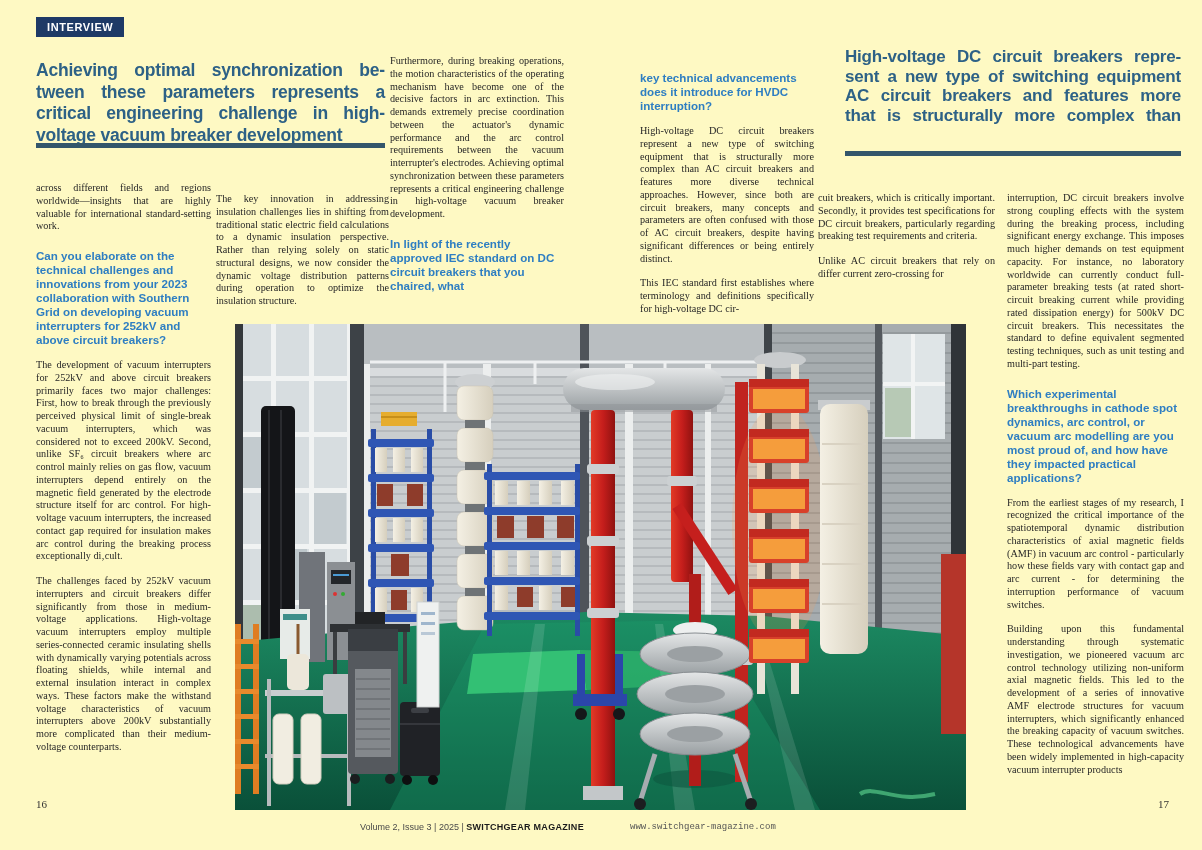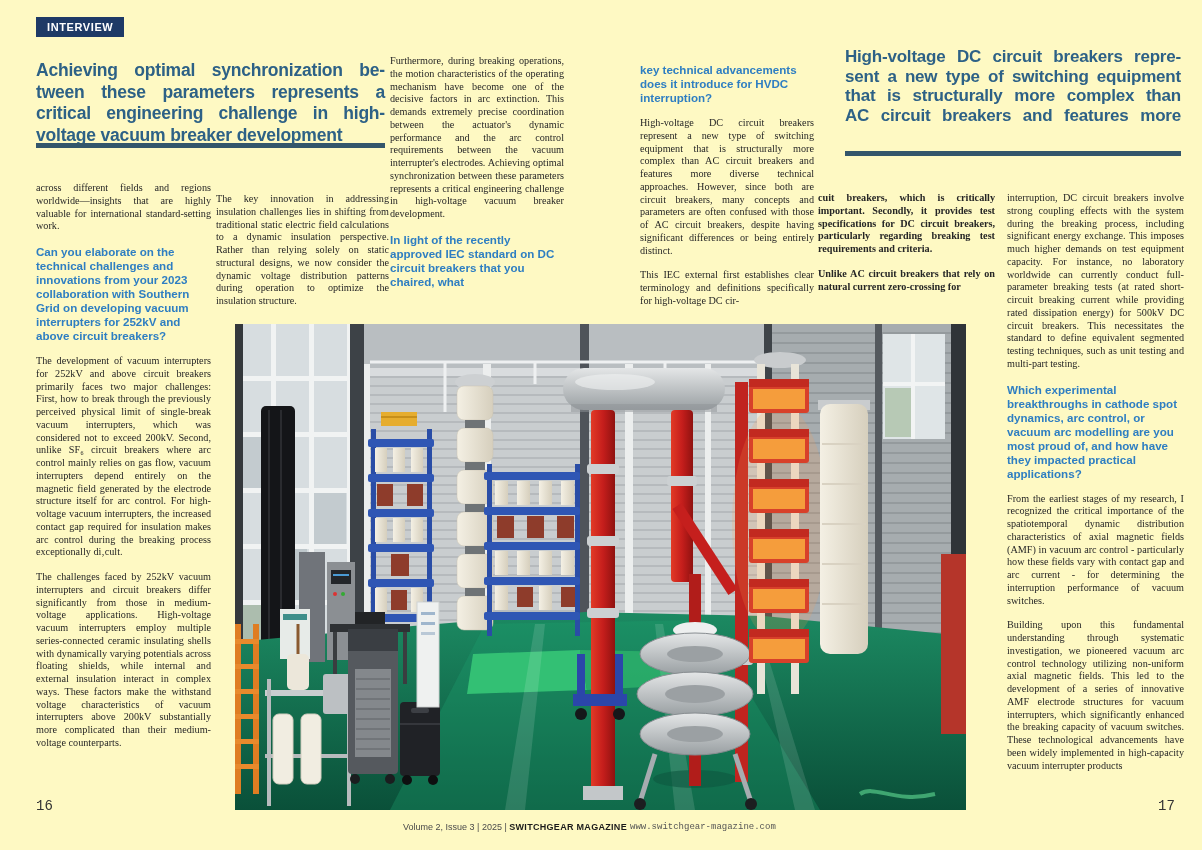--- a/index.html
+++ b/index.html
@@ -19,38 +19,38 @@
 
   .rule{position:absolute;height:5px;background:#33566b;}
   #rule-left{left:36px;top:143px;width:349px;}
   #rule-right{left:845px;top:151px;width:336px;}
 
   .col{position:absolute;font-size:10.2px;line-height:12.75px;}
   #col1{left:36px;top:182px;width:175px;}
   #col2{left:216px;top:193px;width:173px;}
   #col3{left:390px;top:55px;width:174px;}
   #col4{left:640px;top:55px;width:174px;}
-  #col5{left:818px;top:192px;width:177px;font-weight:bold;}
+  #col5{left:818px;top:192px;width:177px;}
   #col6{left:1007px;top:192px;width:177px;}
 
   .body-p{text-align:justify;margin:0 0 12px 0;}
   .q{font-family:"Liberation Sans",sans-serif;font-weight:bold;color:#2e7ec2;
-     font-size:11.6px;line-height:14px;margin:8px 0 12px 0;}
+     font-size:11.6px;line-height:14px;margin:16px 0 12px 0;}
   .sec-h{font-family:"Liberation Serif","DejaVu Serif",serif;font-weight:bold;color:#22407a;
          font-size:15.2px;line-height:17.8px;margin:10px 0 14px 0;}
 
   #photo{position:absolute;left:235px;top:324px;width:731px;height:486px;overflow:hidden;}
 
-  .pagenum{position:absolute;top:798px;font-family:Liberation Mono, monospace;
-           font-size:14px;color:#333;}
+  .pagenum{position:absolute;top:798px;font-family:Liberation Serif, serif;
+           font-size:11px;color:#333;}
   #pagenum-left{left:36px;}
   #pagenum-right{left:1158px;}
   .footer-text{position:absolute;top:822px;font-family:"Liberation Sans",sans-serif;
                font-size:9px;color:#4a4a4a;white-space:nowrap;}
-  #footer-vol{left:360px;margin-left:43px;}
+  #footer-vol{left:360px;}
   #footer-vol b{color:#1a1a1a;letter-spacing:.3px;}
   #footer-site{left:630px;color:#555;font-family:Liberation Mono, monospace;}
 </style>
 </head>
 <body>
 
 <div id="spread">
 
   <div class="badge">INTERVIEW</div>
 
@@ -58,22 +58,22 @@
     <div class="hl">Achieving optimal synchronization be-</div>
     <div class="hl">tween these parameters represents a</div>
     <div class="hl">critical engineering challenge in high-</div>
     <div class="hl last">voltage vacuum breaker development</div>
   </div>
   <div class="rule" id="rule-left"></div>
 
   <div class="headline" id="headline-right">
     <div class="hl">High-voltage DC circuit breakers repre-</div>
     <div class="hl">sent a new type of switching equipment</div>
+    <div class="hl">AC circuit breakers and features more</div>
     <div class="hl">that is structurally more complex than</div>
-    <div class="hl">AC circuit breakers and features more</div>
   </div>
   <div class="rule" id="rule-right"></div>
 
   <div class="col" id="col1">
     <p class="body-p">across different fields and regions worldwide—insights that are highly valuable for international standard-setting work.</p>
     <div class="q">Can you elaborate on the technical challenges and innovations from your 2023 collaboration with Southern Grid on developing vacuum interrupters for 252kV and above circuit breakers?</div>
     <p class="body-p">The development of vacuum interrupters for 252kV and above circuit breakers primarily faces two major challenges: First, how to break through the previously perceived physical limit of single-break vacuum interrupters, which was considered not to exceed 200kV. Second, unlike SF₆ circuit breakers where arc control mainly relies on gas flow, vacuum interrupters depend entirely on the magnetic field generated by the electrode structure itself for arc control. For high-voltage vacuum interrupters, the increased contact gap required for insulation makes arc control during the breaking process exceptionally di‚cult.</p>
     <p class="body-p">The challenges faced by 252kV vacuum interrupters and circuit breakers differ significantly from those in medium-voltage applications. High-voltage vacuum interrupters employ multiple series-connected ceramic insulating shells with dynamically varying potentials across floating shields, while internal and external insulation interact in complex ways. These factors make the withstand voltage characteristics of vacuum interrupters above 200kV substantially more complicated than their medium-voltage counterparts.</p>
   </div>
 
@@ -82,26 +82,26 @@
   </div>
 
   <div class="col" id="col3">
     <p class="body-p">Furthermore, during breaking operations, the motion characteristics of the operating mechanism have become one of the decisive factors in arc extinction. This demands extremely precise coordination between the actuator's dynamic performance and the arc control requirements between the vacuum interrupter's electrodes. Achieving optimal synchronization between these parameters represents a critical engineering challenge in high-voltage vacuum breaker development.</p>
     <div class="q">In light of the recently approved IEC standard on DC circuit breakers that you chaired, what</div>
   </div>
 
   <div class="col" id="col4">
     <div class="q">key technical advancements does it introduce for HVDC interruption?</div>
     <p class="body-p">High-voltage DC circuit breakers represent a new type of switching equipment that is structurally more complex than AC circuit breakers and features more diverse technical approaches. However, since both are circuit breakers, many concepts and parameters are often confused with those of AC circuit breakers, despite having significant differences or being entirely distinct.</p>
-    <p class="body-p">This IEC external first establishes clear terminology and definitions specifically for high-voltage DC cir-</p>
+    <p class="body-p">This IEC standard first establishes where terminology and definitions specifically for high-voltage DC cir-</p>
   </div>
 
   <div class="col" id="col5">
     <p class="body-p">cuit breakers, which is critically important. Secondly, it provides test specifications for DC circuit breakers, particularly regarding breaking test requirements and criteria.</p>
-    <p class="body-p">Unlike AC circuit breakers that rely on natural current zero-crossing for</p>
+    <p class="body-p">Unlike AC circuit breakers that rely on differ current zero-crossing for</p>
   </div>
 
   <div class="col" id="col6">
     <p class="body-p">interruption, DC circuit breakers involve strong coupling effects with the system during the breaking process, including significant energy exchange. This imposes much higher demands on test equipment capacity. For instance, no laboratory worldwide can currently conduct full-parameter breaking tests (at rated short-circuit breaking current while providing rated dissipation energy) for 500kV DC circuit breakers. This necessitates the standard to define equivalent segmented testing techniques, such as unit testing and multi-part testing.</p>
     <div class="q">Which experimental breakthroughs in cathode spot dynamics, arc control, or vacuum arc modelling are you most proud of, and how have they impacted practical applications?</div>
     <p class="body-p">From the earliest stages of my research, I recognized the critical importance of the spatiotemporal dynamic distribution characteristics of axial magnetic fields (AMF) in vacuum arc control - particularly how these fields vary with contact gap and arc current - for determining the interruption performance of vacuum switches.</p>
     <p class="body-p">Building upon this fundamental understanding through systematic investigation, we pioneered vacuum arc control technology utilizing non-uniform axial magnetic fields. This led to the development of a series of innovative AMF electrode structures for vacuum interrupters, which significantly enhanced the breaking capacity of vacuum switches. These technological advancements have been widely implemented in high-capacity vacuum interrupter products</p>
   </div>
 
   <div id="photo">

